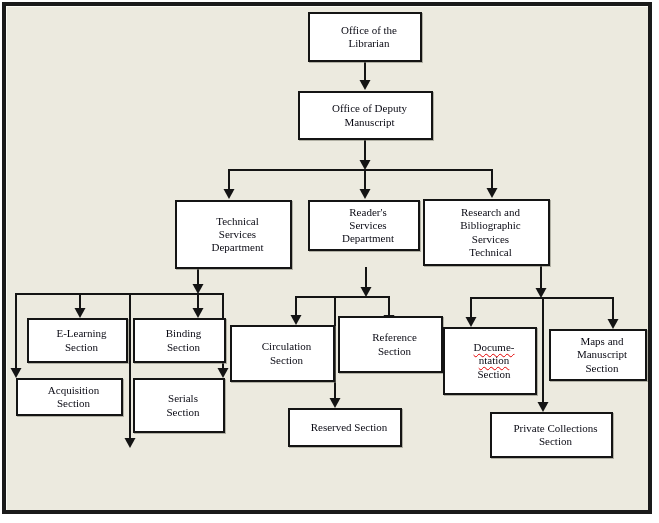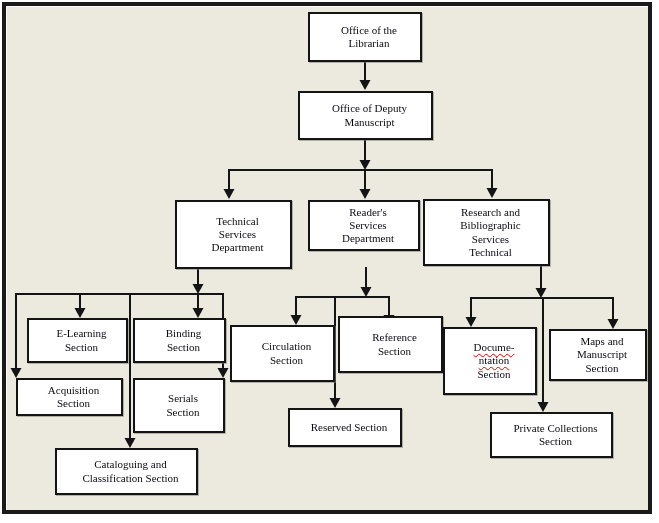--- a/index.html
+++ b/index.html
@@ -111,24 +111,20 @@
   <div class="box" style="left:16px;top:378px;width:107px;height:38px">
     <span>Acquisition
 Section</span>
   </div>
 
   <div class="box" style="left:133px;top:378px;width:92px;height:55px">
     <span>Serials
 Section</span>
   </div>
 
-  <div class="box" style="left:55px;top:448px;width:143px;height:47px">
-    <span>Cataloguing and
-Classification Section</span>
-  </div>
 
   <div class="box" style="left:230px;top:325px;width:105px;height:57px">
     <span>Circulation
 Section</span>
   </div>
 
   <div class="box" style="left:338px;top:316px;width:105px;height:57px">
     <span>Reference
 Section</span>
   </div>

